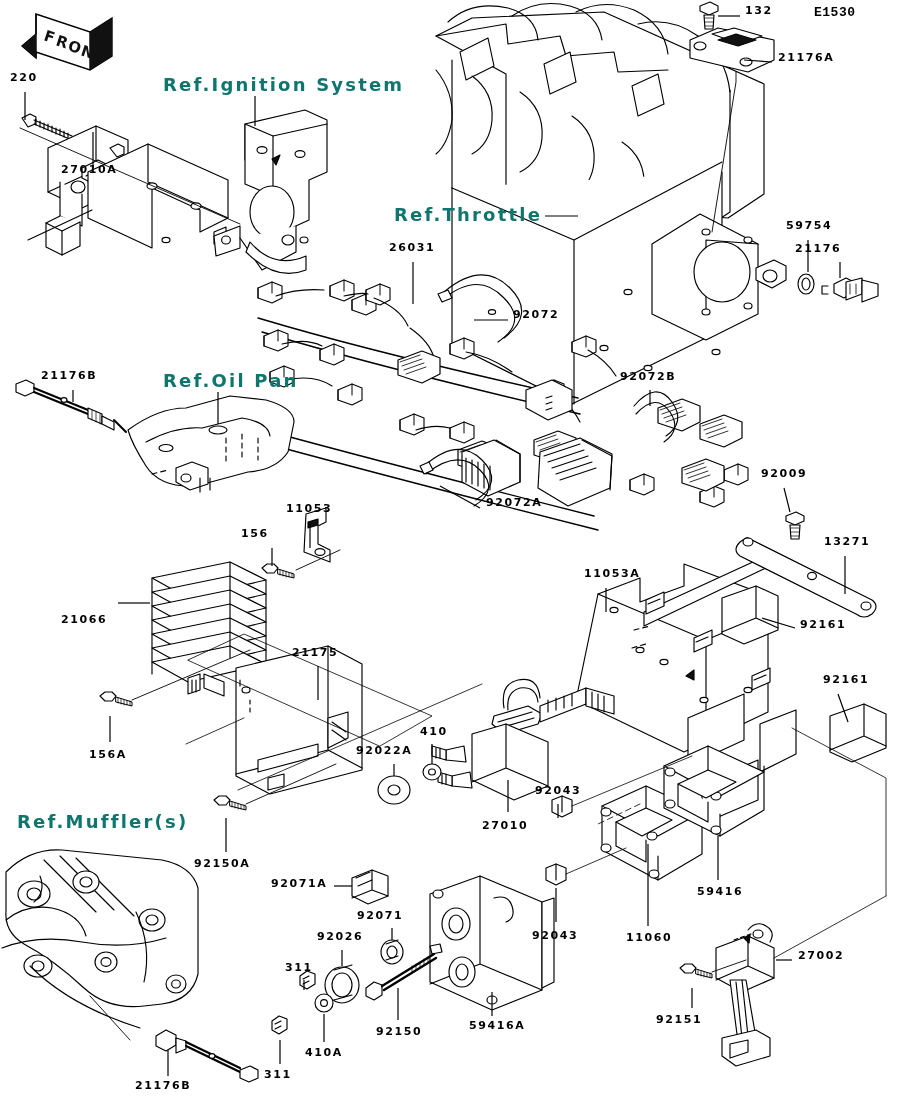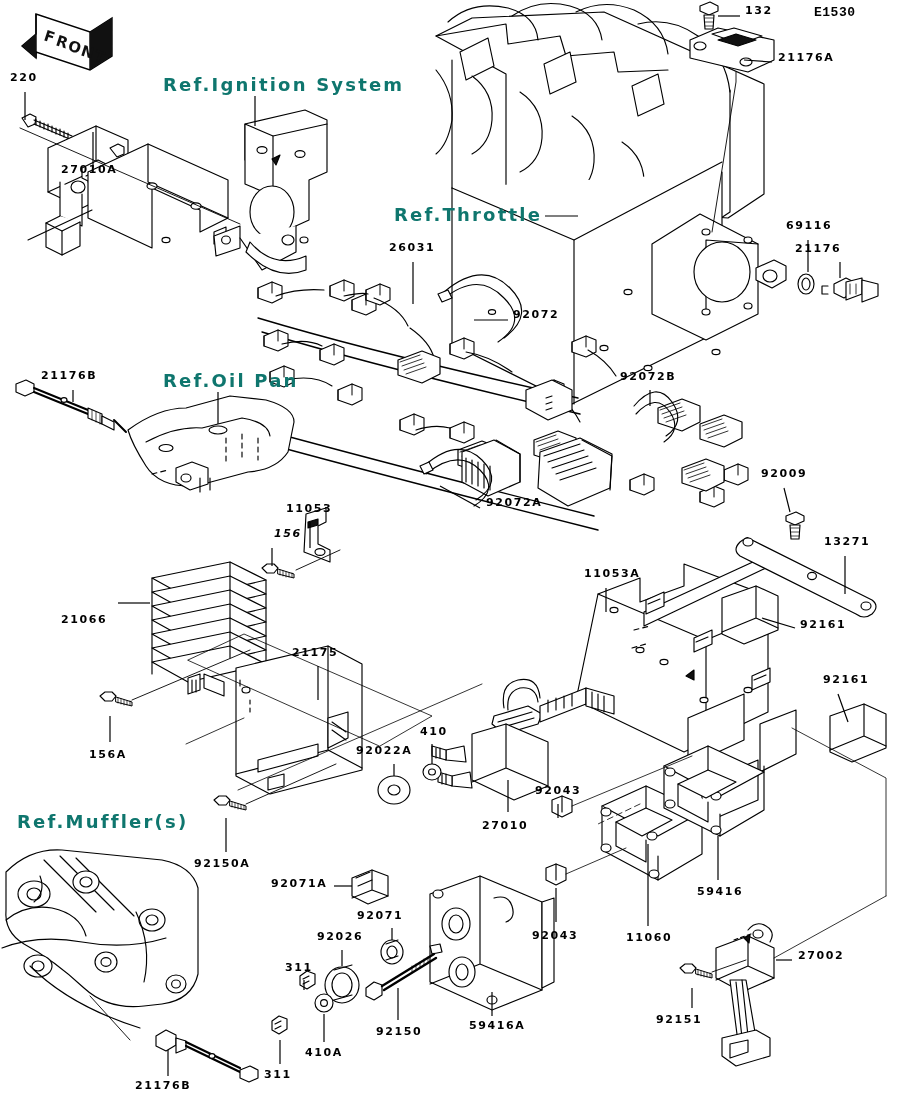--- a/index.html
+++ b/index.html
@@ -483,29 +483,29 @@
   <div class="ref" style="left:394px;top:206px;">Ref.Throttle</div>
   <div class="ref" style="left:163px;top:372px;">Ref.Oil Pan</div>
   <div class="ref" style="left:17px;top:813px;">Ref.Muffler(s)</div>
 
   <div class="lbl" style="left:10px;top:72px;">220</div>
   <div class="lbl" style="left:61px;top:128px;margin-top:36px;">27010A</div>
   <div class="lbl" style="left:745px;top:5px;">132</div>
   <div class="lbl" style="left:778px;top:52px;">21176A</div>
   <div class="lbl" style="left:389px;top:242px;">26031</div>
   <div class="lbl" style="left:513px;top:309px;">92072</div>
-  <div class="lbl" style="left:786px;top:220px;">69116</div>
+  <div class="lbl" style="left:786px;top:220px;">59754</div>
   <div class="lbl" style="left:795px;top:243px;">21176</div>
   <div class="lbl" style="left:41px;top:370px;">21176B</div>
   <div class="lbl" style="left:620px;top:371px;">92072B</div>
   <div class="lbl" style="left:486px;top:497px;">92072A</div>
   <div class="lbl" style="left:761px;top:468px;">92009</div>
   <div class="lbl" style="left:824px;top:536px;">13271</div>
   <div class="lbl" style="left:286px;top:503px;">11053</div>
-  <div class="lbl" style="left:274px;top:528px;font-style:italic;">156</div>
+  <div class="lbl" style="left:241px;top:528px;">156</div>
   <div class="lbl" style="left:584px;top:568px;">11053A</div>
   <div class="lbl" style="left:61px;top:594px;margin-top:20px;">21066</div>
   <div class="lbl" style="left:800px;top:619px;">92161</div>
   <div class="lbl" style="left:292px;top:647px;">21175</div>
   <div class="lbl" style="left:823px;top:674px;">92161</div>
   <div class="lbl" style="left:89px;top:749px;">156A</div>
   <div class="lbl" style="left:420px;top:726px;">410</div>
   <div class="lbl" style="left:356px;top:745px;">92022A</div>
   <div class="lbl" style="left:535px;top:785px;">92043</div>
   <div class="lbl" style="left:482px;top:820px;">27010</div>

